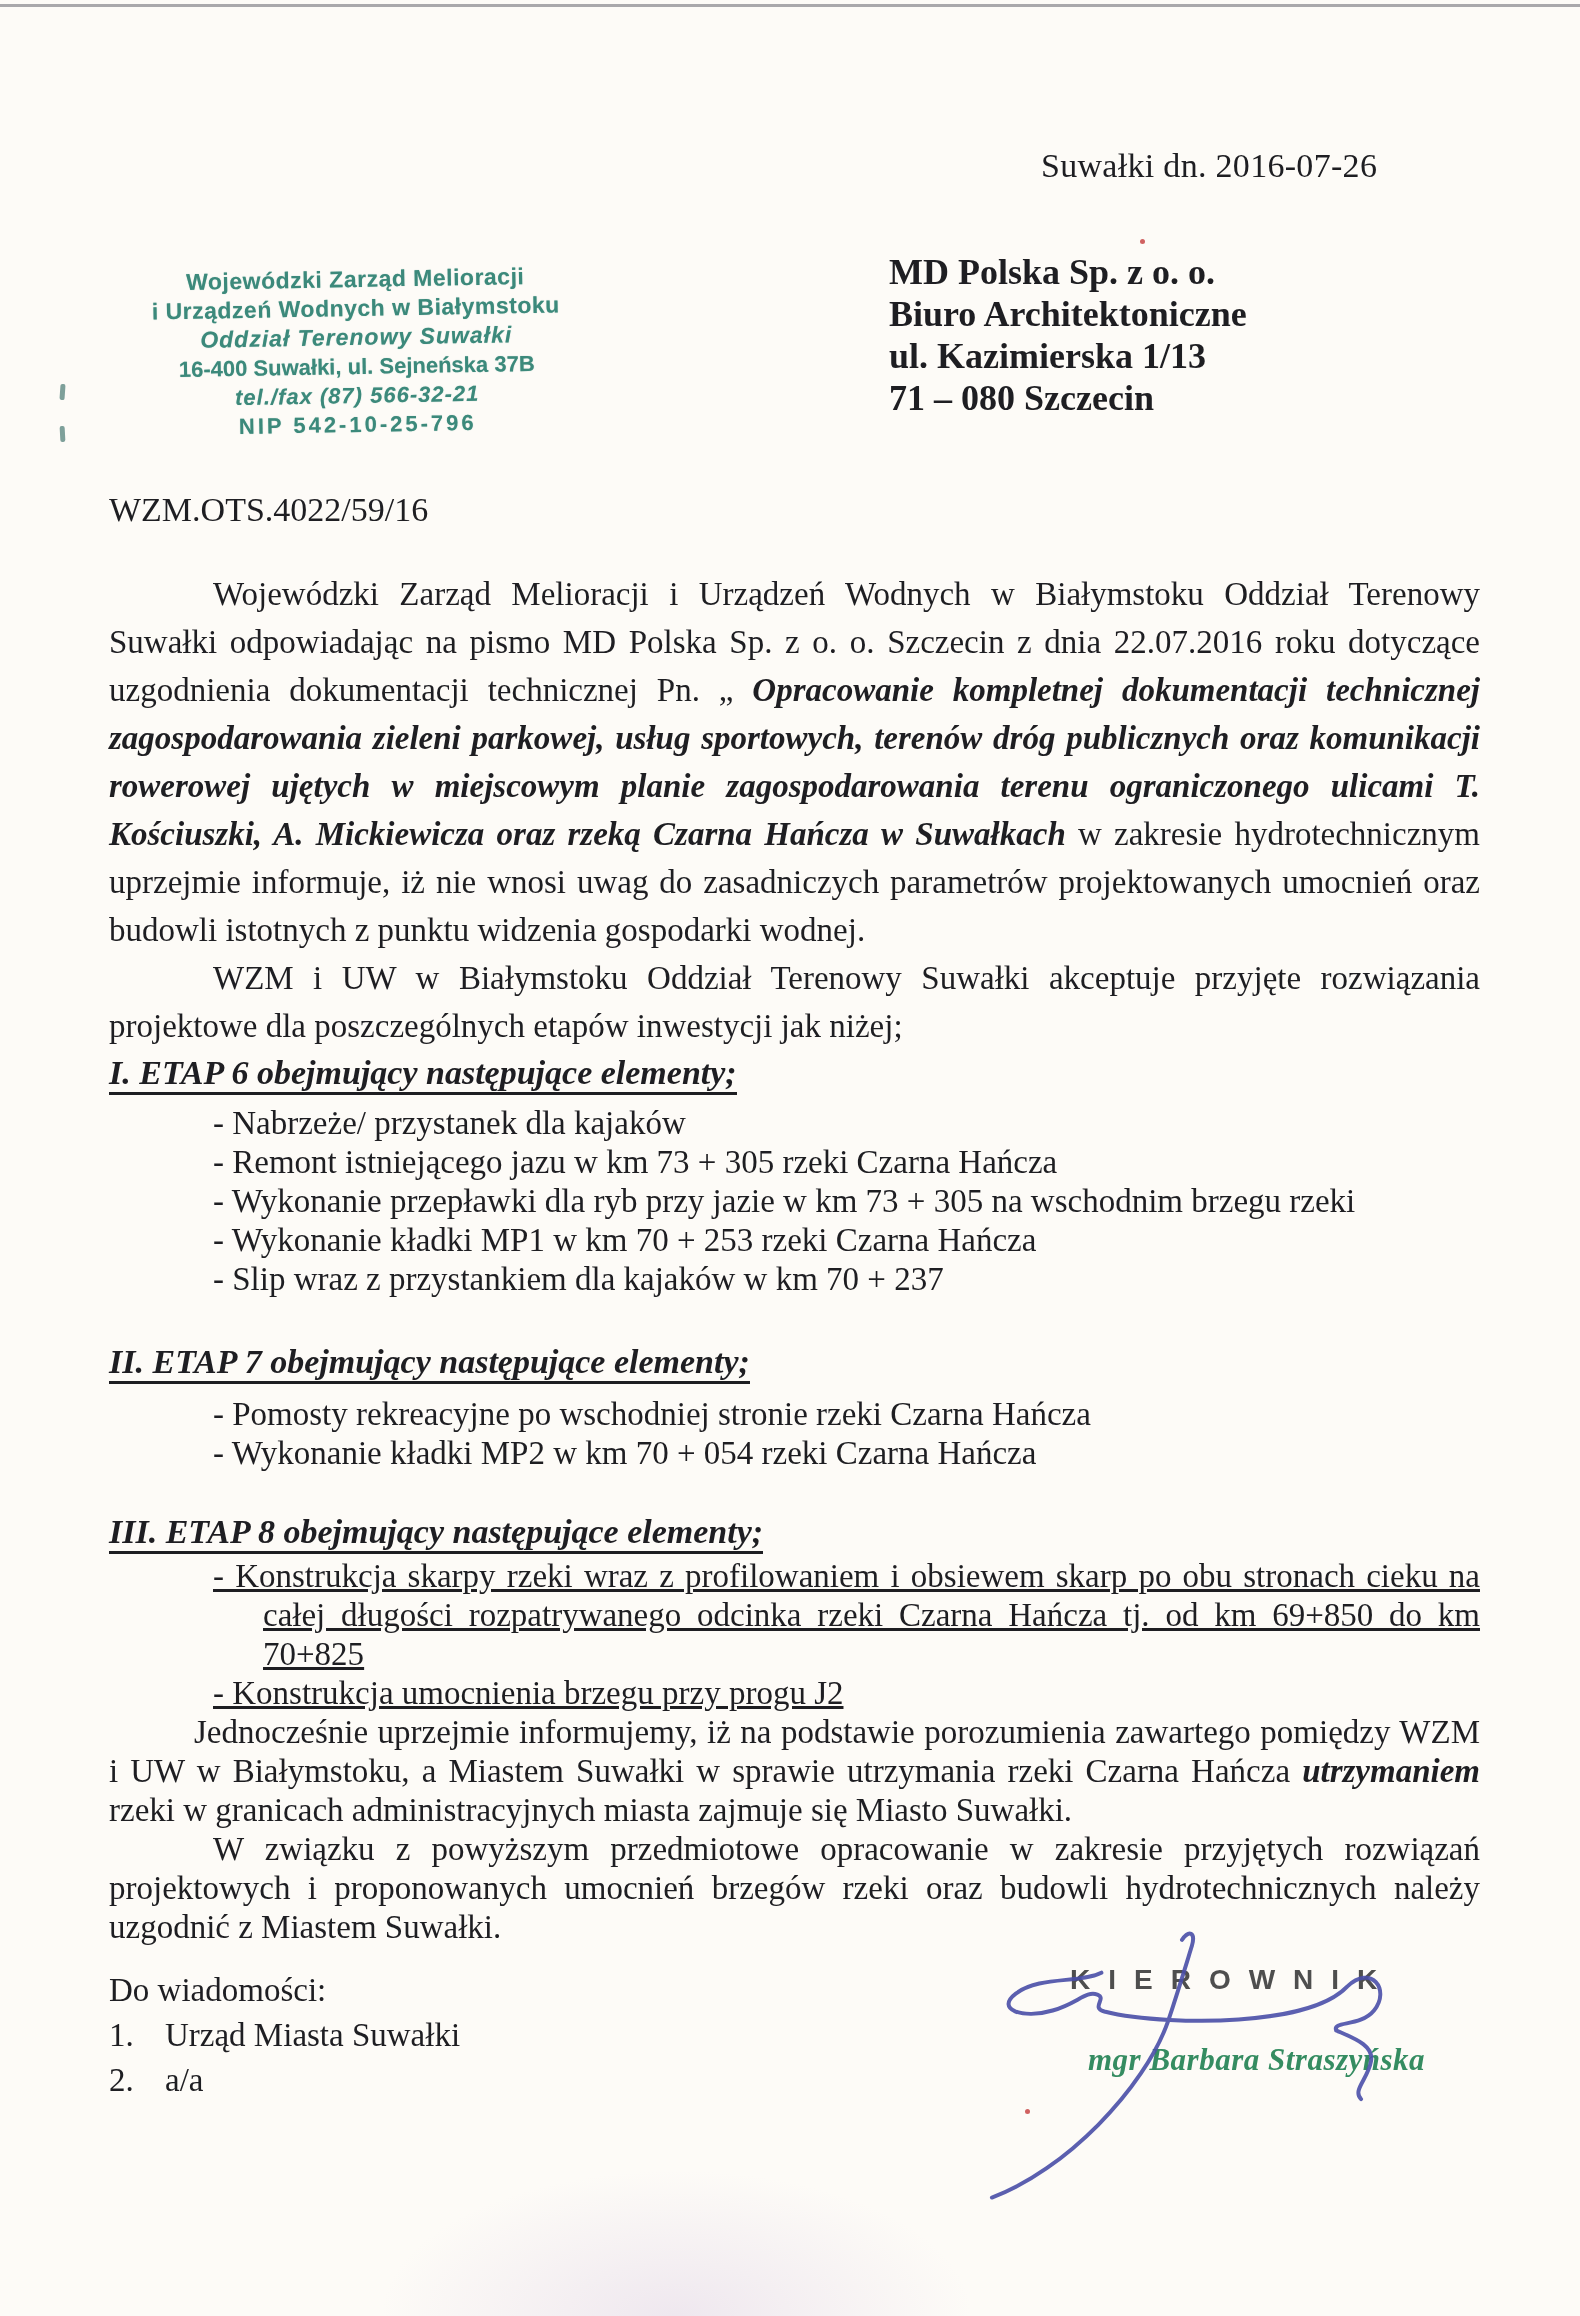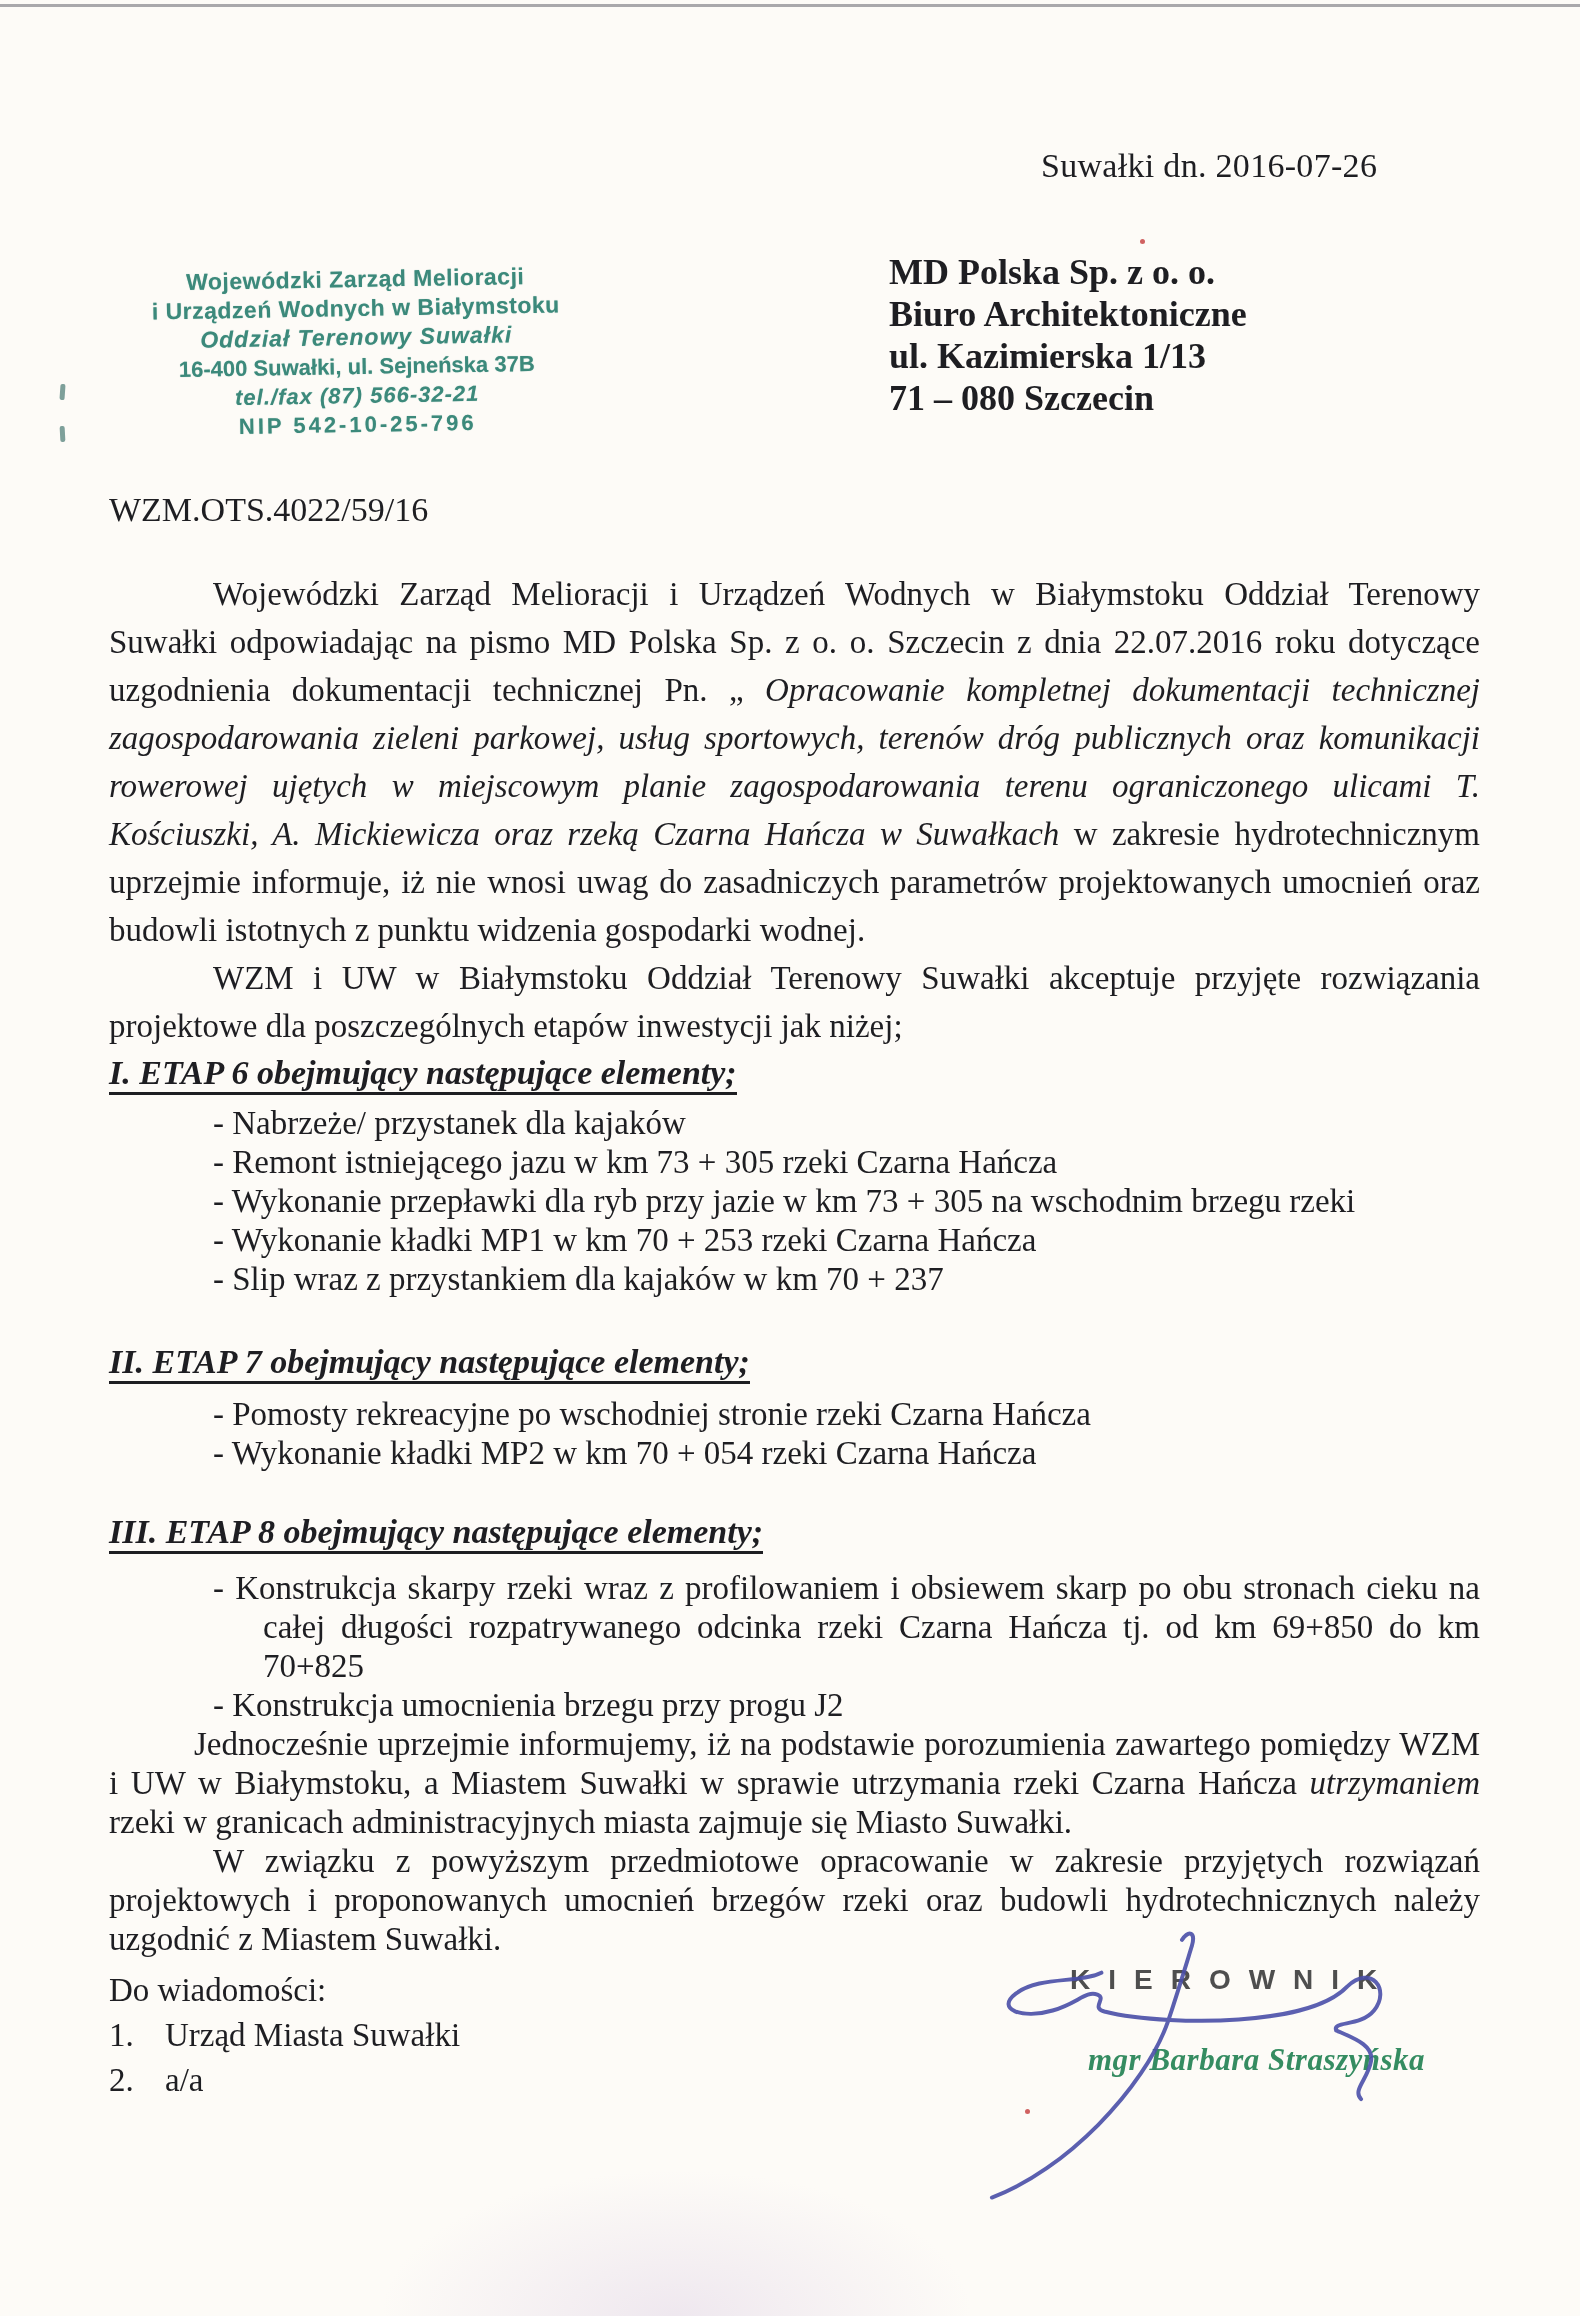--- a/index.html
+++ b/index.html
@@ -30,26 +30,26 @@
   .stamp .s6{font-size:22px;letter-spacing:3px;}
 
   
   .recipient{position:absolute;top:251px;left:889px;font-size:36px;font-weight:bold;line-height:42px;}
 
   
   .bodyblock{position:absolute;left:109px;top:490px;width:1371px;font-size:33px;}
   .ref{font-size:34px;line-height:40px;margin:0 0 40px 0;}
   .para{margin:0;text-align:justify;}
   .p1,.p2{line-height:48px;text-indent:104px;}
-  .bi{font-weight:normal;font-style:italic;}
+  .bi{font-weight:bold;font-style:italic;}
   .etap-heading{font-size:34px;line-height:42px;font-weight:bold;font-style:italic;margin:0;}
   .etap-heading .u{border-bottom:3px solid #1e1e22;padding-bottom:1px;}
   .h1x{margin-top:2px;} .h2x{margin-top:42px;} .h3x{margin-top:38px;}
   .etap-list{margin-top:10px;}
-  .etap-list.tight{margin-top:16px;}
+  .etap-list.tight{margin-top:4px;text-decoration:underline;}
   .etap-list2{margin-top:12px;}
   .etap-item{padding-left:154px;text-indent:-50px;line-height:39px;text-align:justify;margin:0;}
   .p3,.p4{line-height:39px;}
   .p3{text-indent:85px;}
   .p4{text-indent:104px;}
 
   
   .sig-svg{position:absolute;left:935px;top:1910px;width:478px;height:398px;}
   .kierownik{position:absolute;left:1070px;top:1964px;color:#404040;
     font-family:"Liberation Sans","DejaVu Sans",sans-serif;font-weight:bold;

